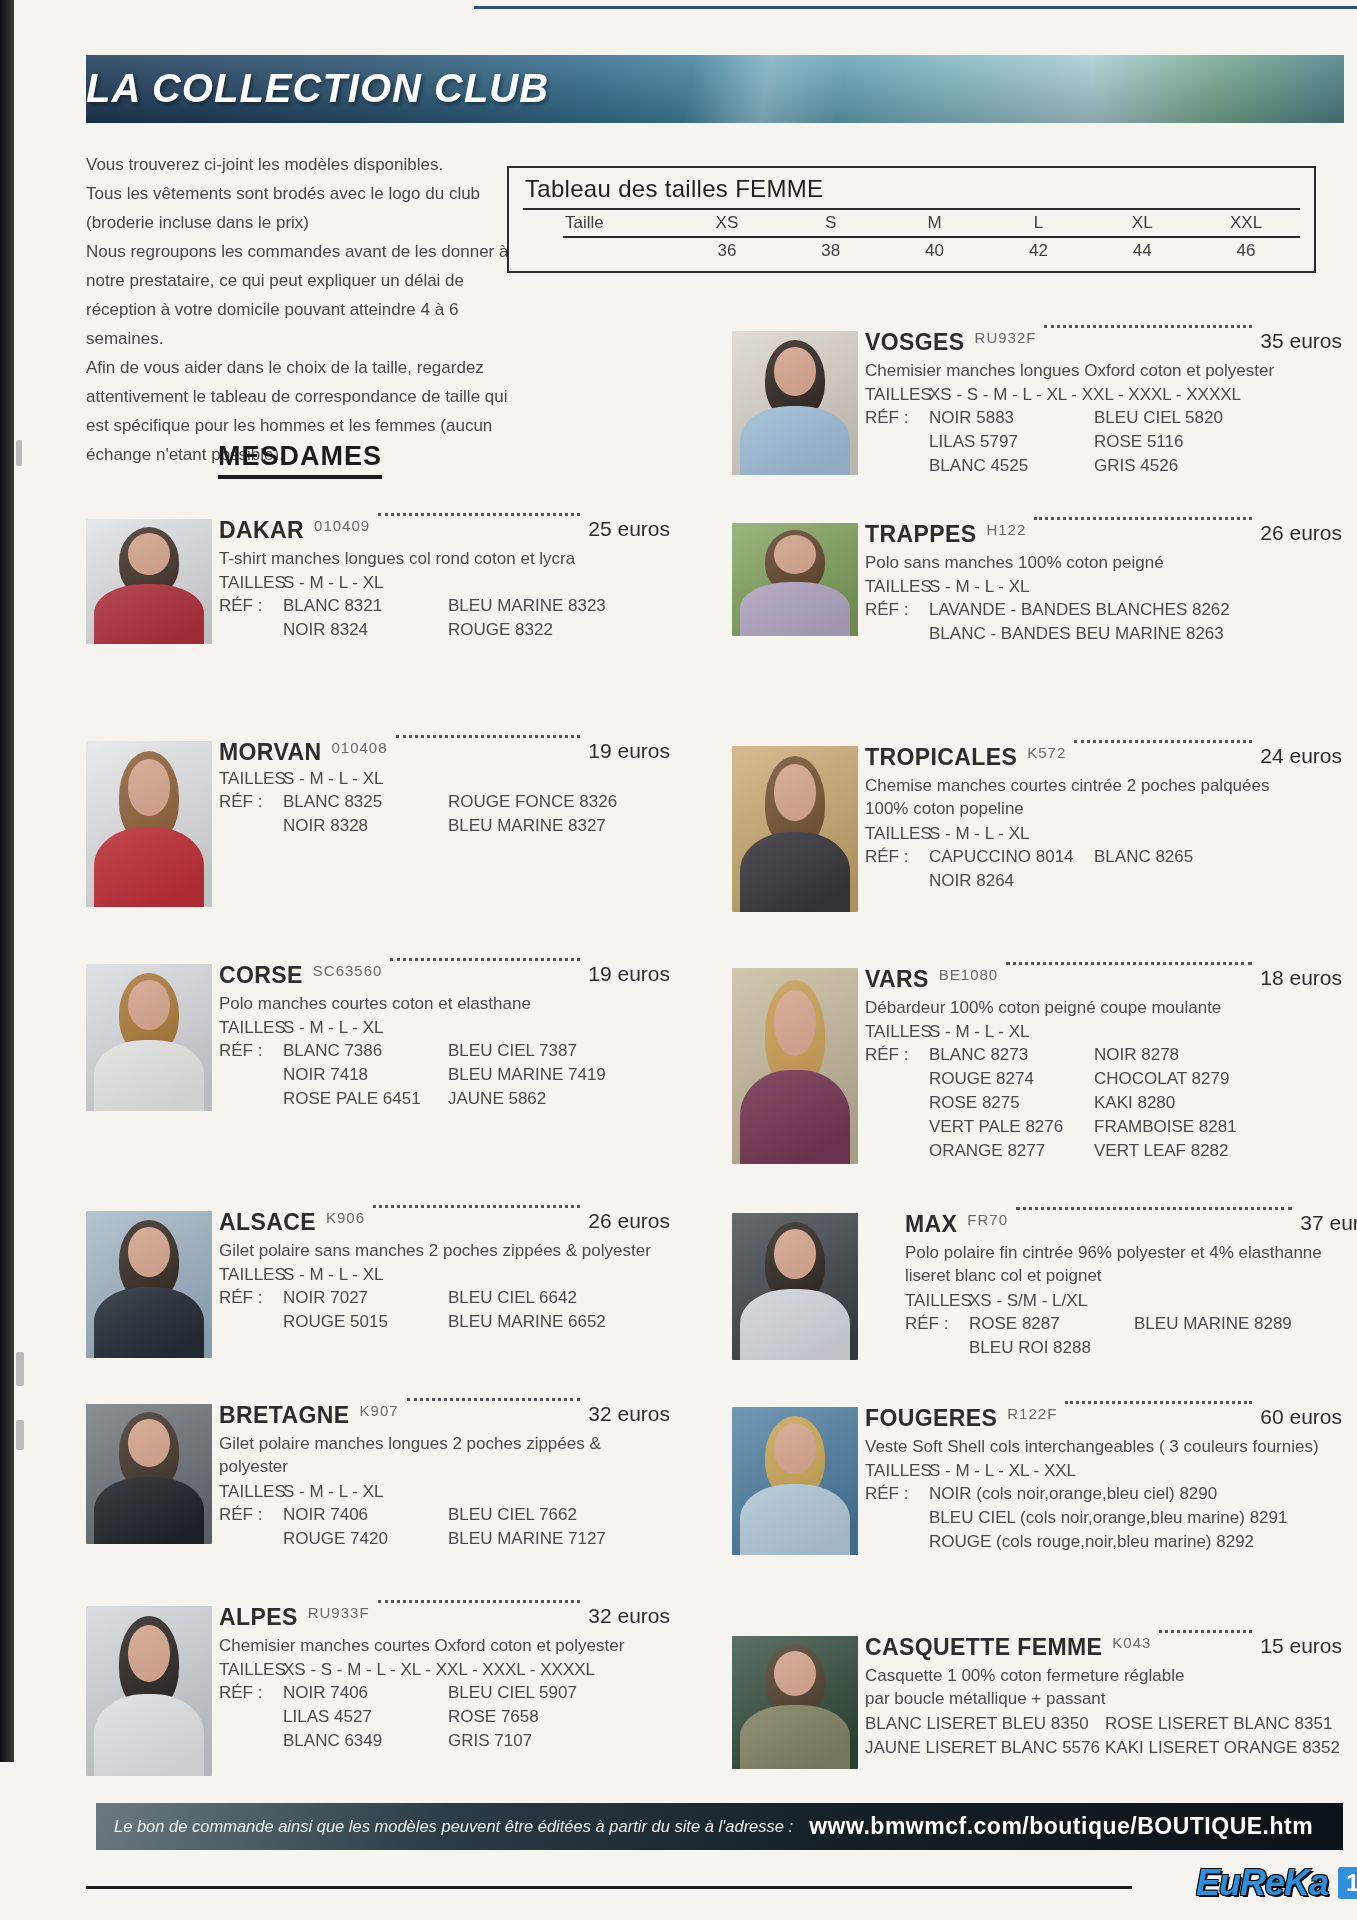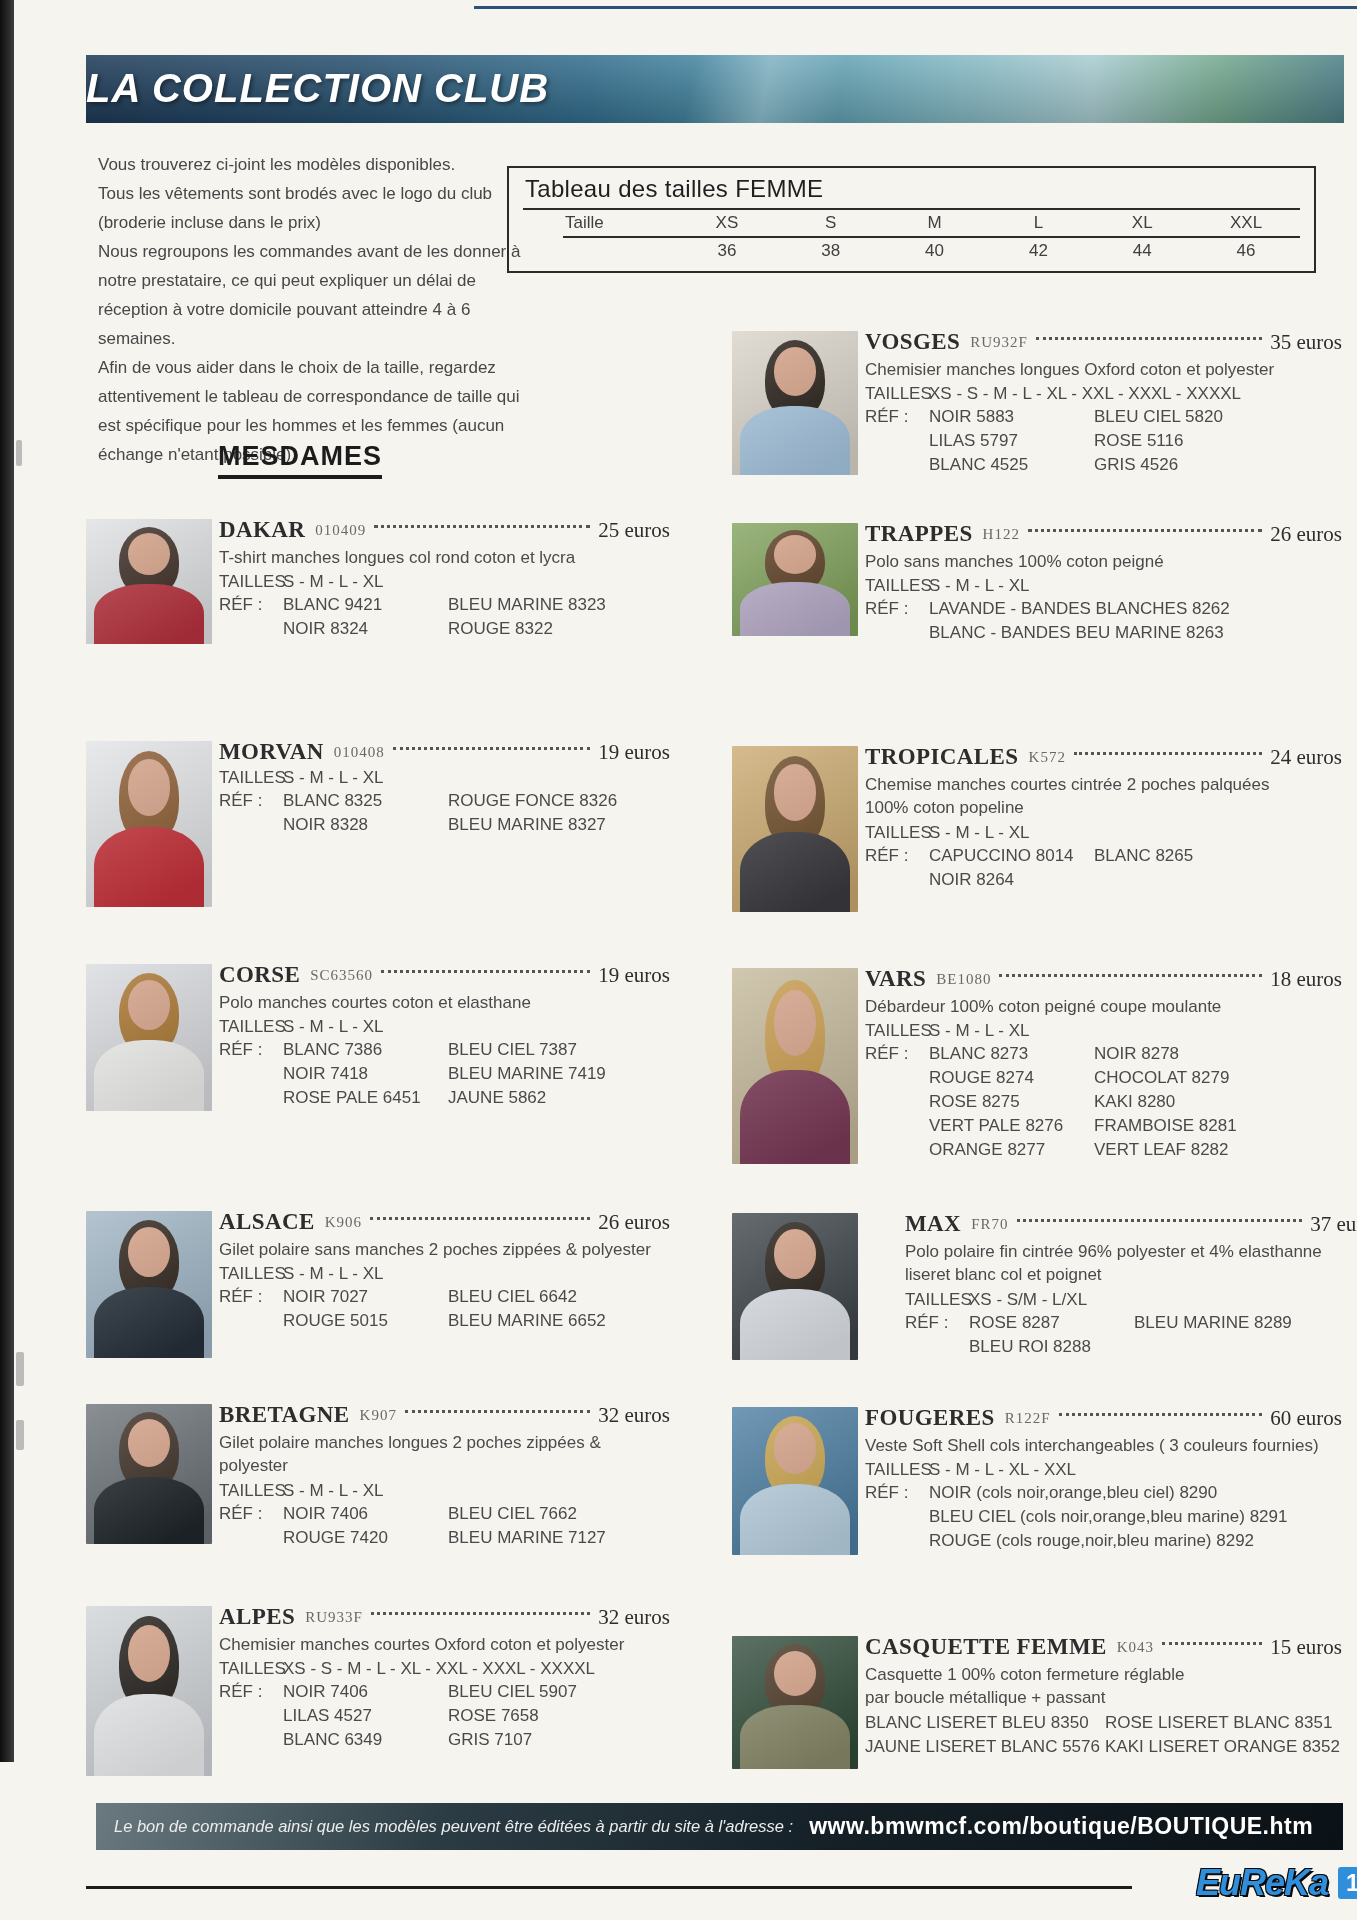--- a/index.html
+++ b/index.html
@@ -13,42 +13,42 @@
   
   .banner{position:absolute;left:86px;top:55px;width:1258px;height:68px;overflow:hidden;
           background:linear-gradient(to right,#1d3a57 0%,#27506f 22%,#336e8e 40%,#4e93aa 54%,
                       #7fb6c2 68%,#a9cdd2 80%,#74a98f 90%,#4d7f87 100%);}
   .banner::before{content:"";position:absolute;inset:0;
           background:linear-gradient(100deg,rgba(255,255,255,0) 48%,rgba(255,255,255,.28) 54%,rgba(255,255,255,0) 60%),
                      linear-gradient(to bottom,rgba(255,255,255,.14),rgba(0,0,0,.18));}
   .banner-title{position:relative;z-index:2;font-size:40px;font-weight:bold;font-style:italic;color:#fff;
           line-height:66px;letter-spacing:1px;text-shadow:2px 2px 4px rgba(0,0,0,.45);}
   
-  .intro{position:absolute;left:98px;top:150px;width:430px;font-size:17px;line-height:29px;color:#474747;}
+  .intro{position:absolute;left:86px;top:150px;width:430px;font-size:17px;line-height:29px;color:#474747;}
   .intro p{margin:0;}
   
   .size-table{position:absolute;left:507px;top:166px;width:809px;height:107px;border:2px solid #2b2b2b;
           box-sizing:border-box;padding:0 14px;background:transparent;}
   .st-title{font-size:24px;color:#1f1f1f;padding:7px 2px 5px;border-bottom:2px solid #2b2b2b;letter-spacing:.3px;}
   .st-row{display:grid;grid-template-columns:110px repeat(6,1fr);font-size:17px;color:#3f3f3f;padding:3px 2px;margin-left:40px;}
   .st-header{border-bottom:2px solid #2b2b2b;}
   .st-cell{text-align:center;}
   .st-label{text-align:left;}
   
   .section-title{position:absolute;left:218px;top:441px;font-size:27px;font-weight:bold;color:#1c1c1c;
           letter-spacing:1px;border-bottom:4px solid #1c1c1c;padding-bottom:3px;}
   
   .product{position:absolute;}
   .photo{position:absolute;left:0;top:2px;width:126px;overflow:hidden;border-radius:1px;}
   .ph-hair{position:absolute;left:26%;top:6%;width:48%;height:56%;border-radius:50% 50% 45% 45%;}
   .ph-head{position:absolute;left:33%;top:11%;width:34%;height:34%;border-radius:50%;background:#d7a287;}
   .ph-torso{position:absolute;left:6%;bottom:-4%;width:88%;height:52%;border-radius:45% 45% 6px 6px;}
   .ph-overlay{position:absolute;inset:0;background:linear-gradient(150deg,rgba(255,255,255,.22),rgba(0,0,0,.14) 88%);}
   .ptxt{margin-left:133px;}
-  .p-title-row{display:flex;align-items:center;margin-bottom:3px;font-family:Liberation Serif, serif;}
+  .p-title-row{display:flex;align-items:flex-start;margin-bottom:3px;}
   .p-name{font-size:23px;font-weight:bold;color:#2d2d2d;letter-spacing:.4px;white-space:nowrap;}
   .p-code{font-size:15px;color:#696969;margin-left:10px;letter-spacing:1px;white-space:nowrap;}
   .p-leader{flex:1;border-bottom:3px dotted #555;margin:0 8px;transform:translateY(-4px);min-width:20px;}
   .p-price{font-size:21px;color:#2d2d2d;white-space:nowrap;}
   .p-desc{font-size:17px;color:#4a4a4a;line-height:1.38;}
   .p-line{display:flex;font-size:17px;color:#4a4a4a;margin-top:3px;}
   .p-label{width:64px;flex-shrink:0;}
   .p-refs{display:grid;grid-template-columns:165px 1fr;row-gap:4px;flex:1;}
   .p-refs.wide{grid-template-columns:240px 1fr;}
   .p-ref-cell{white-space:nowrap;}
@@ -129,21 +129,21 @@
             <span class="p-price">25 euros</span>
           </div>
           <div class="p-desc">T-shirt manches longues col rond coton et lycra</div>
           <div class="p-line">
             <span class="p-label">TAILLES</span>
             <span class="p-sizes">S - M - L - XL</span>
           </div>
           <div class="p-line">
             <span class="p-label">RÉF :</span>
             <div class="p-refs">
-              <div class="p-ref-cell">BLANC 9421</div>
+              <div class="p-ref-cell">BLANC 8321</div>
               <div class="p-ref-cell">BLEU MARINE 8323</div>
               <div class="p-ref-cell">NOIR 8324</div>
               <div class="p-ref-cell">ROUGE 8322</div>
             </div>
           </div>
         </div>
       </div>
       <div class="product" style="left: 86px; top: 739px; width: 584px;">
         <div class="photo" style="height: 166px; background: rgb(226, 227, 229);">
           <div class="ph-hair" style="background: rgb(138, 90, 48);"></div>

